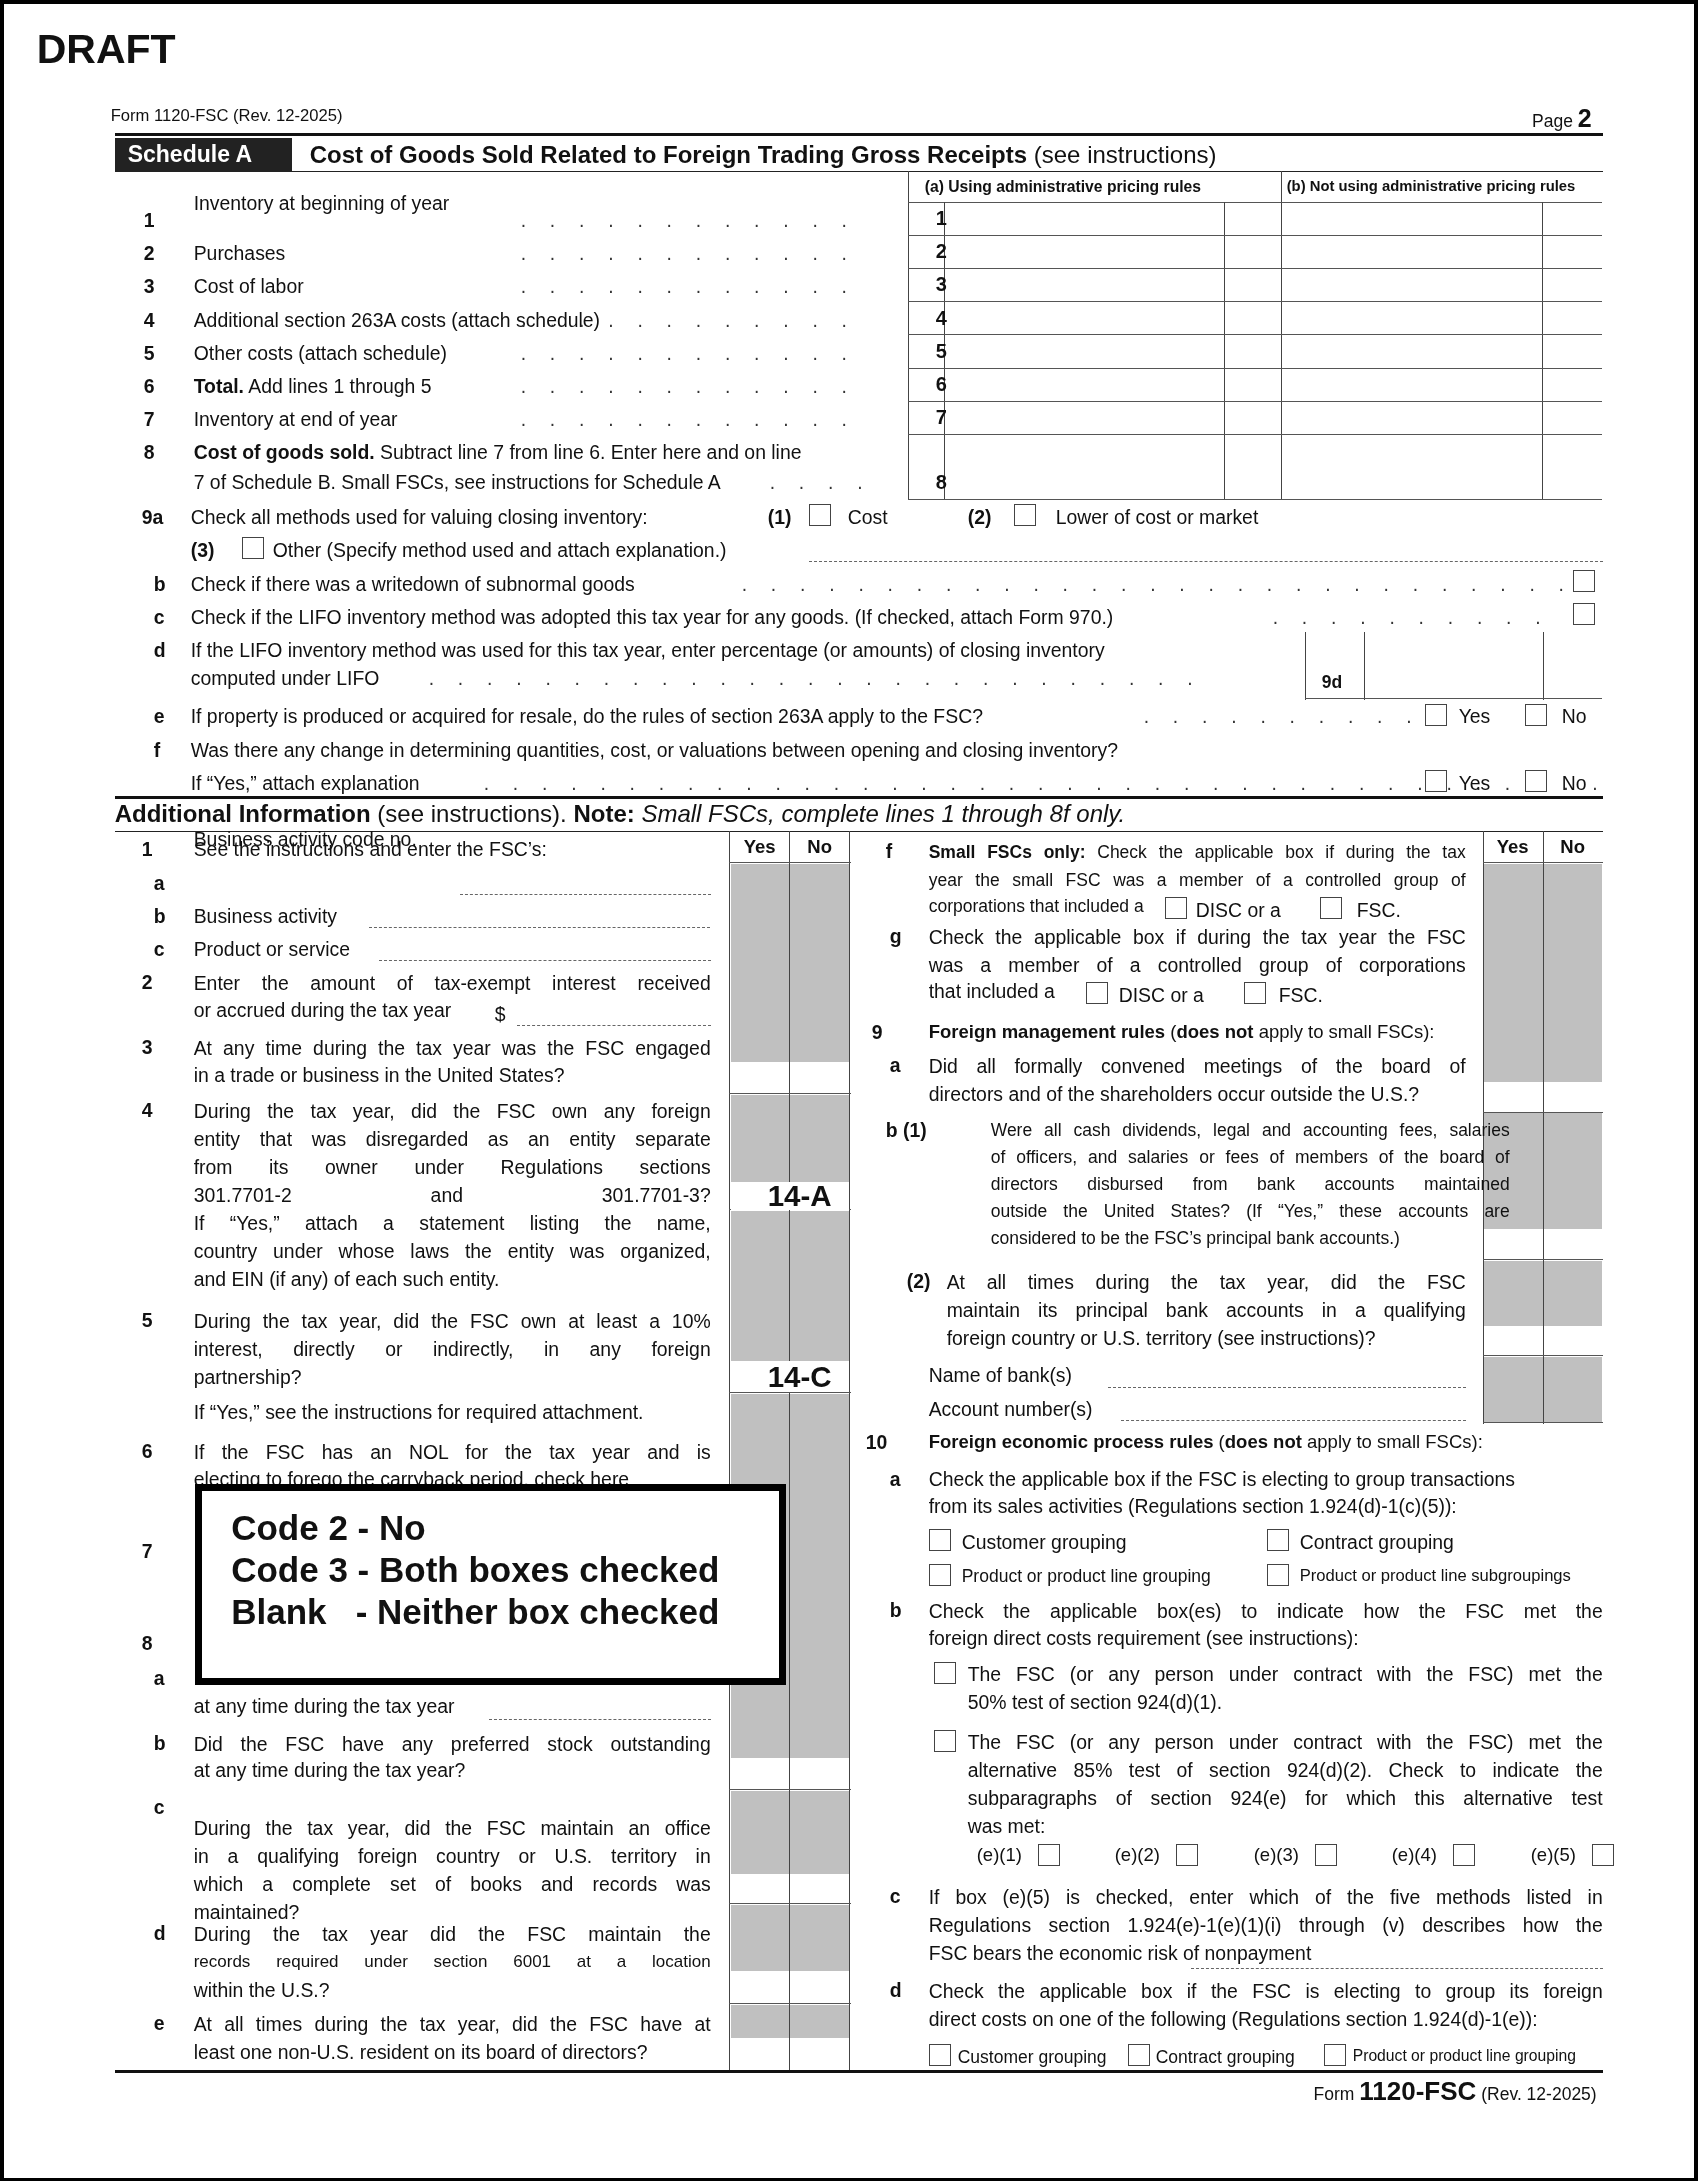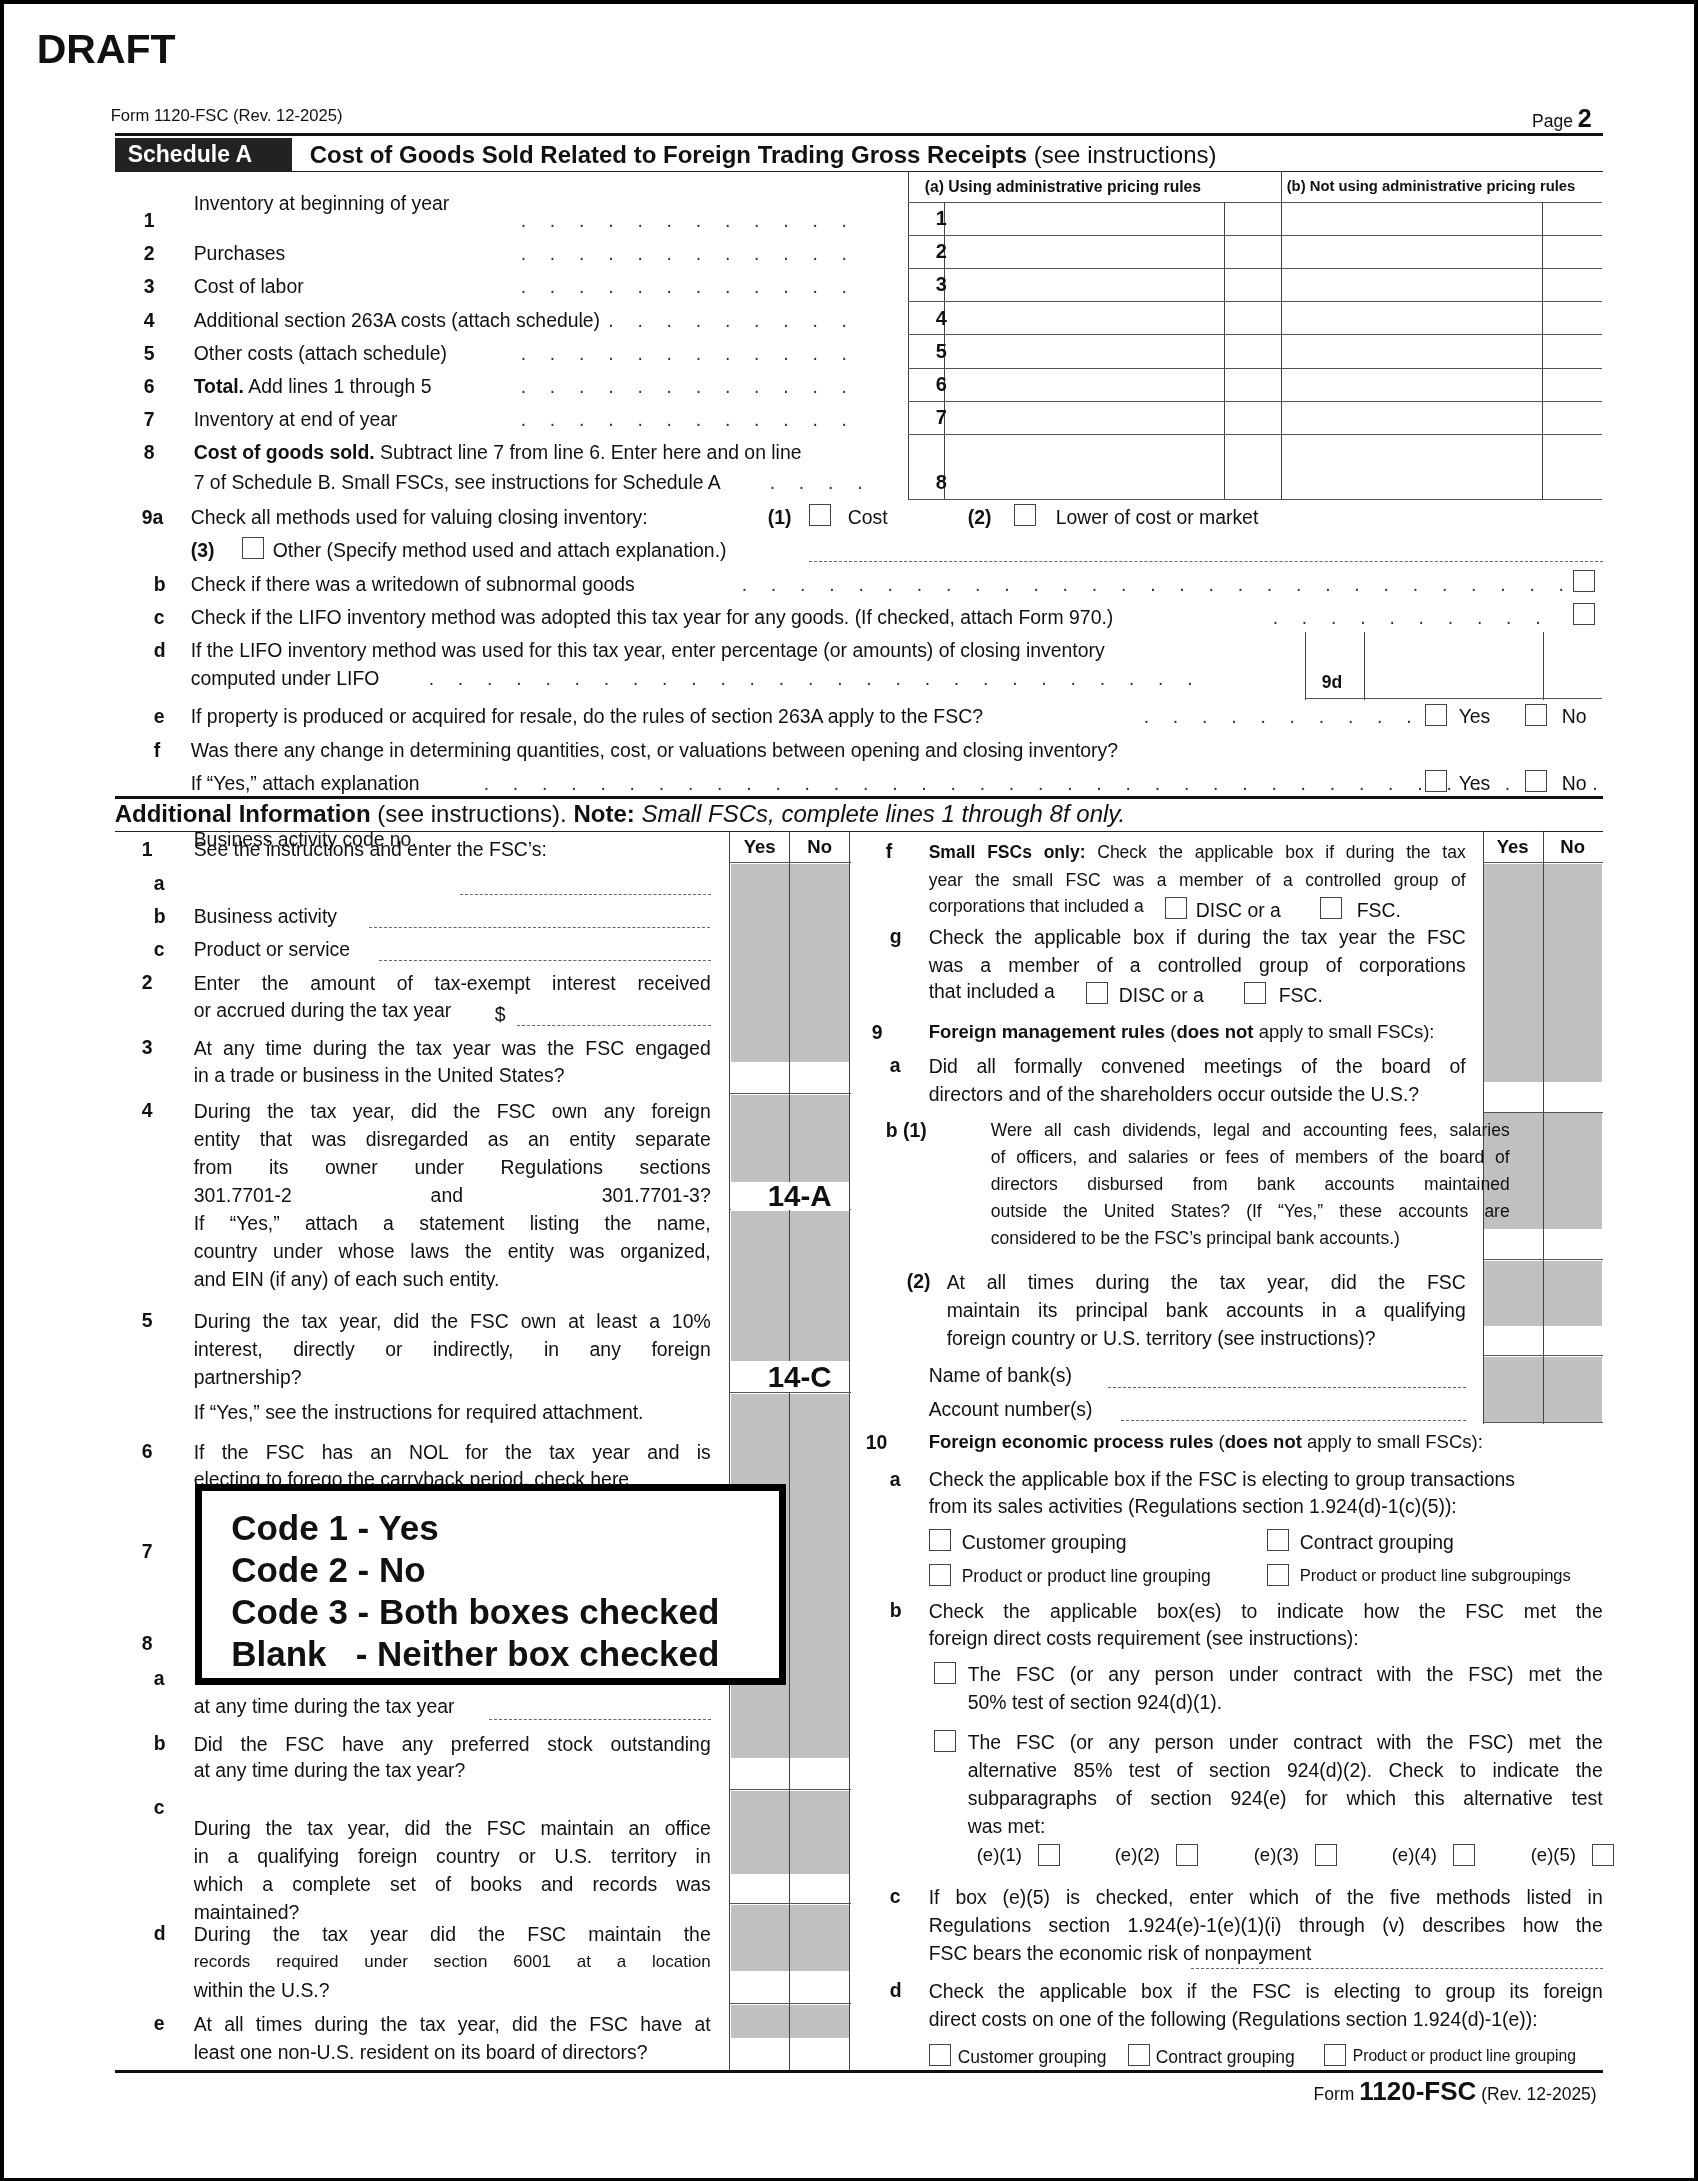--- a/index.html
+++ b/index.html
@@ -206,21 +206,20 @@
       <div style="font-size: 17px; line-height: 28px; white-space: normal; text-align: justify; text-align-last: justify;">records required under section 6001 at a location</div>
       <div style="font-size: 19.4px; line-height: 28px; white-space: nowrap;">within the U.S.?</div>
     </div>
   <div class="lnum bold" style="left:150px; top:2008px;">e</div>
   <div id="q8e-lines" class="abs" style="left:190px; top:2006px; width:517px;">
       <div style="font-size: 19.4px; line-height: 28px; white-space: normal; text-align: justify; text-align-last: justify;">At all times during the tax year, did the FSC have at</div>
       <div style="font-size: 19.4px; line-height: 28px; white-space: nowrap;">least one non-U.S. resident on its board of directors?</div>
     </div>
 
   <div class="legend-box">
-    <div>Code 1 - Yes</div>
     <div>Code 2 - No</div>
     <div>Code 3 - Both boxes checked</div>
     <div>Blank   - Neither box checked</div>
   </div>
 
   <div class="gray" style="left:1480px; top:860px; width:118px; height:218px;"></div>
   <div class="gray" style="left:1480px; top:1109px; width:118px; height:116px;"></div>
   <div class="gray" style="left:1480px; top:1257px; width:118px; height:65px;"></div>
   <div class="gray" style="left:1480px; top:1353px; width:118px; height:65px;"></div>
   <div class="vline" style="left:1479px; top:827px; height:593px;"></div>

